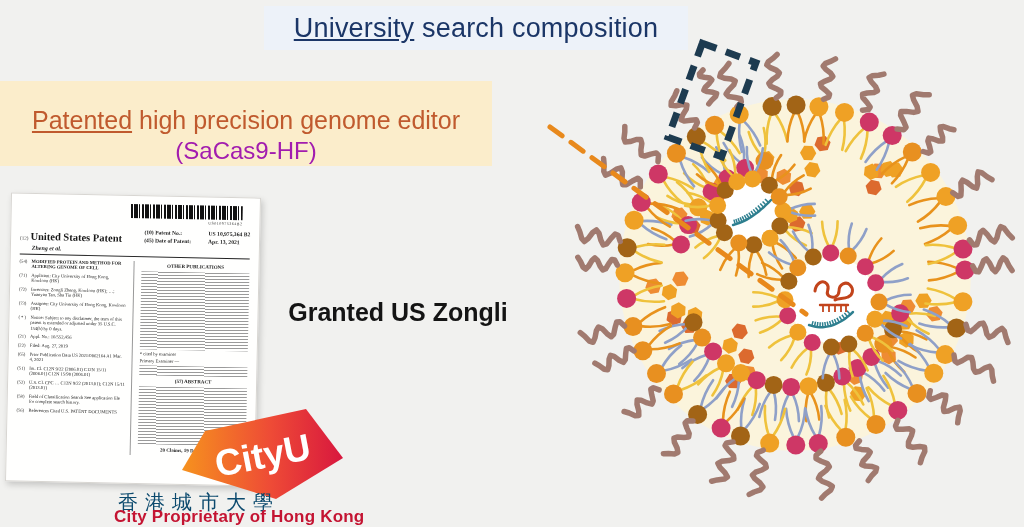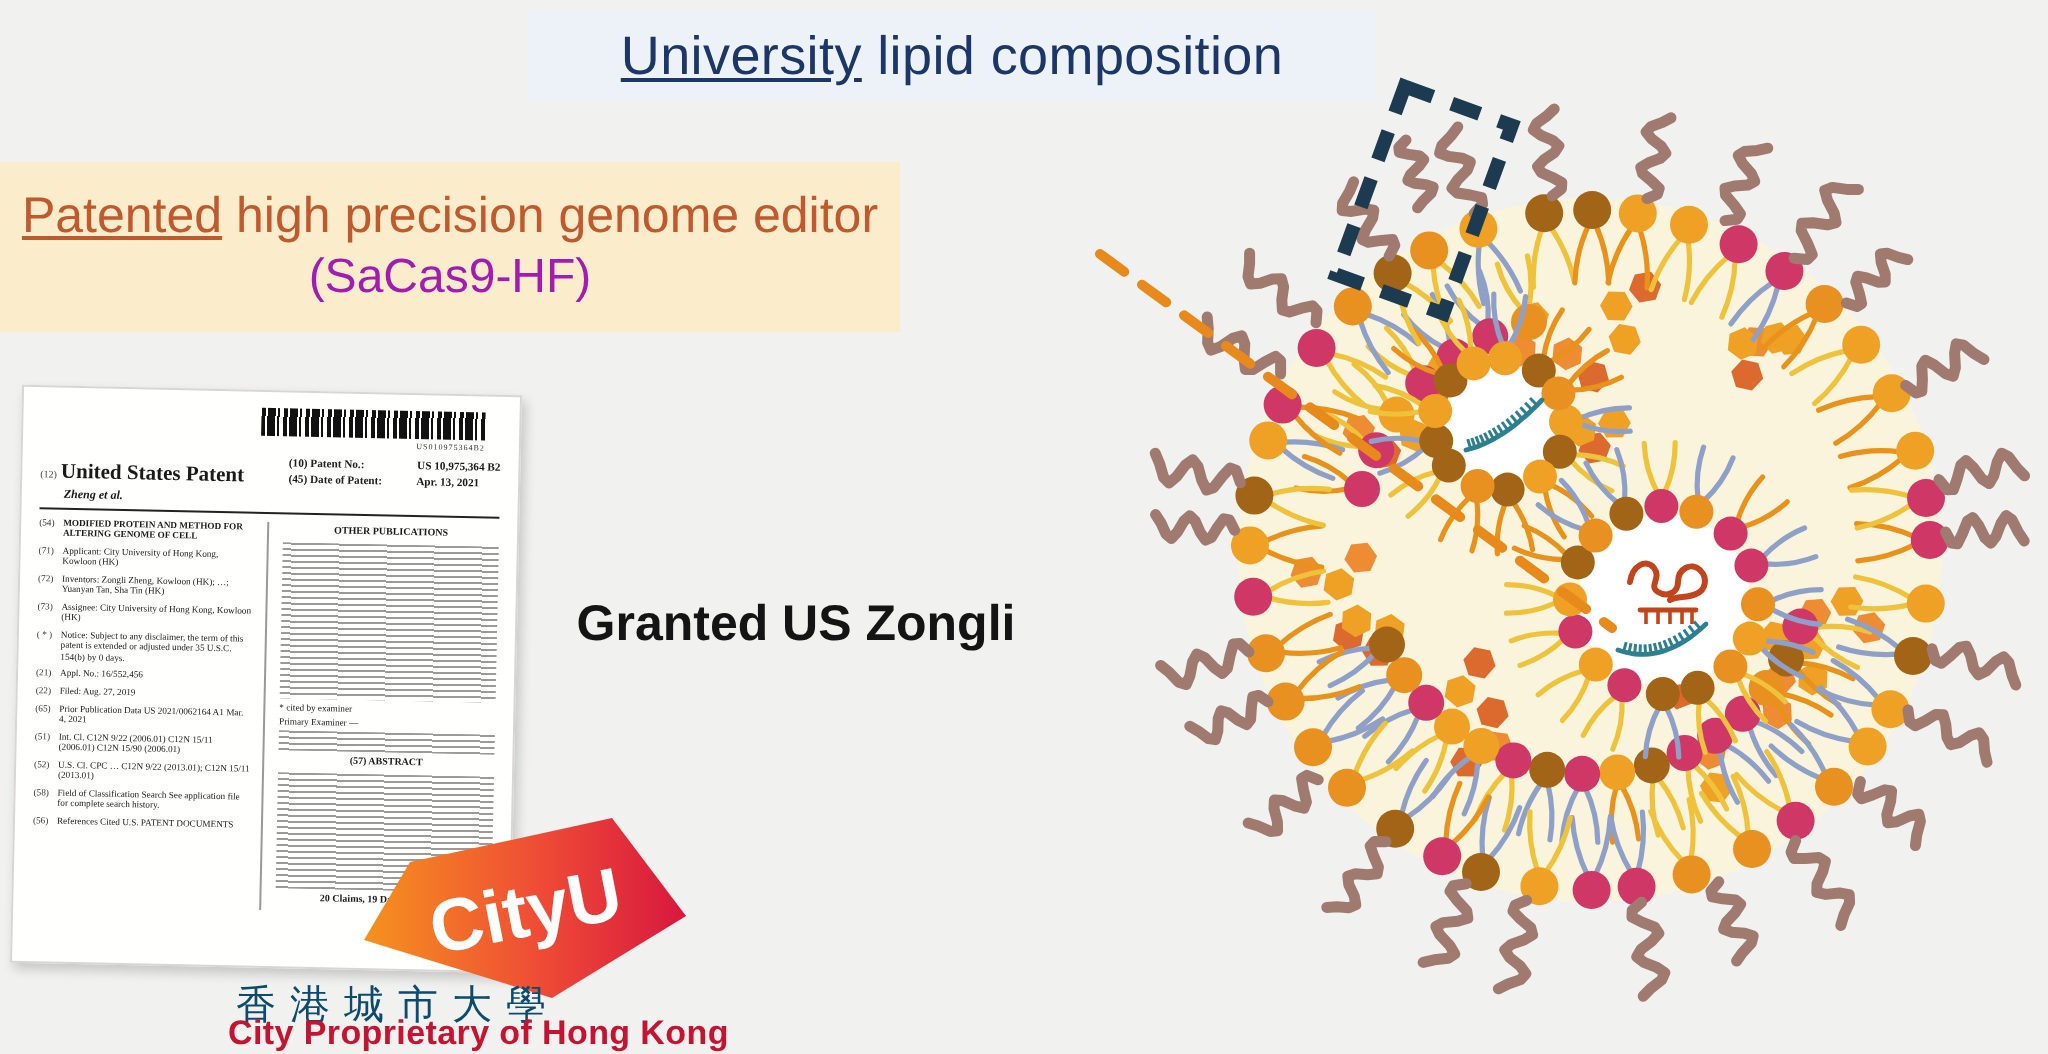--- a/index.html
+++ b/index.html
@@ -9,22 +9,22 @@
     font-family:"Liberation Sans", sans-serif;
   }
   
   .title-banner{
     position:absolute;left:264px;top:6px;width:424px;height:44px;
     background:#EDF2F9;display:flex;align-items:center;justify-content:center;
     font-size:27px;color:#1B3667;letter-spacing:0.2px;
   }
   .title-banner .u{text-decoration:underline;}
   .editor-banner{
-    position:absolute;left:0;top:81px;width:450px;height:85px;
-    background:#FBEDCB;display:flex;flex-direction:column;align-items:center;justify-content:center;
+    position:absolute;left:0;top:81px;width:492px;height:85px;
+    background:#FBEDCB;display:flex;flex-direction:column;align-items:center;justify-content:flex-end;
     text-align:center;line-height:1.25;
   }
   .editor-banner .l1{font-size:25px;color:#C05A2E;}
   .editor-banner .l1 .u{text-decoration:underline;}
   .editor-banner .l2{font-size:24px;font-weight:normal;color:#a21caf;}
   .granted{
     position:absolute;left:268px;top:298px;width:260px;text-align:center;
     font-size:25px;font-weight:bold;color:#141414;
   }
   
@@ -69,21 +69,21 @@
     position:absolute;left:114px;top:507px;z-index:3;
     font-size:17px;font-weight:bold;color:#C41432;letter-spacing:0.2px;
   }
   
   #lnp-svg{position:absolute;left:540px;top:0;z-index:1;}
 </style>
 </head>
 <body>
 
 <div class="title-banner">
-  <span><span class="u">University</span><span> lipid composition</span></span>
+  <span><span class="u">University</span><span> search composition</span></span>
 </div>
 
 <div class="editor-banner">
   <div class="l1"><span class="u">Patented</span><span> high precision genome editor</span></div>
   <div class="l2">(SaCas9-HF)</div>
 </div>
 
 <div class="granted">Granted US Zongli</div>
 
 <div class="patent-doc">

